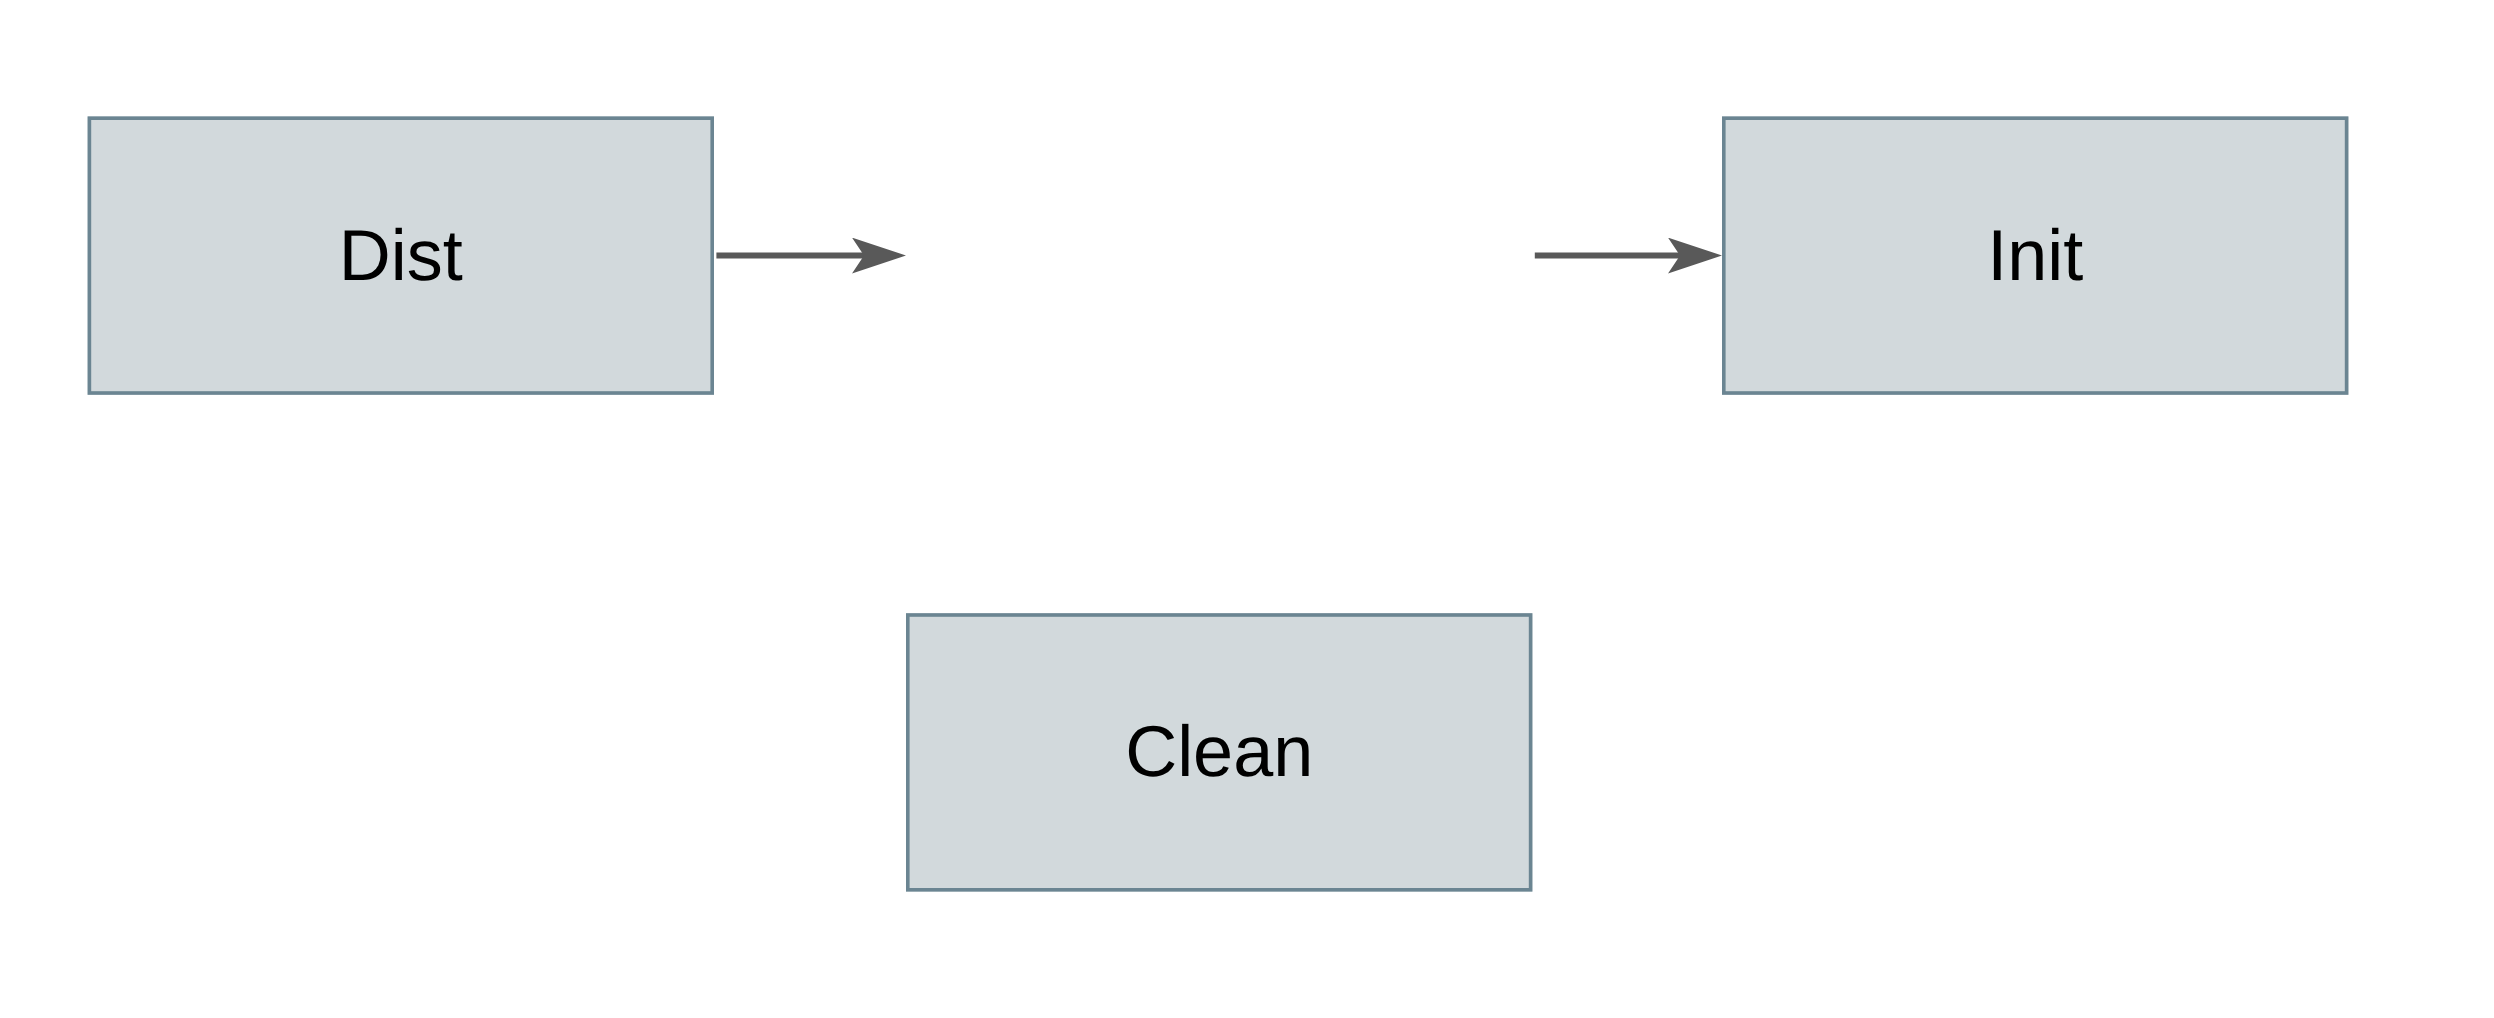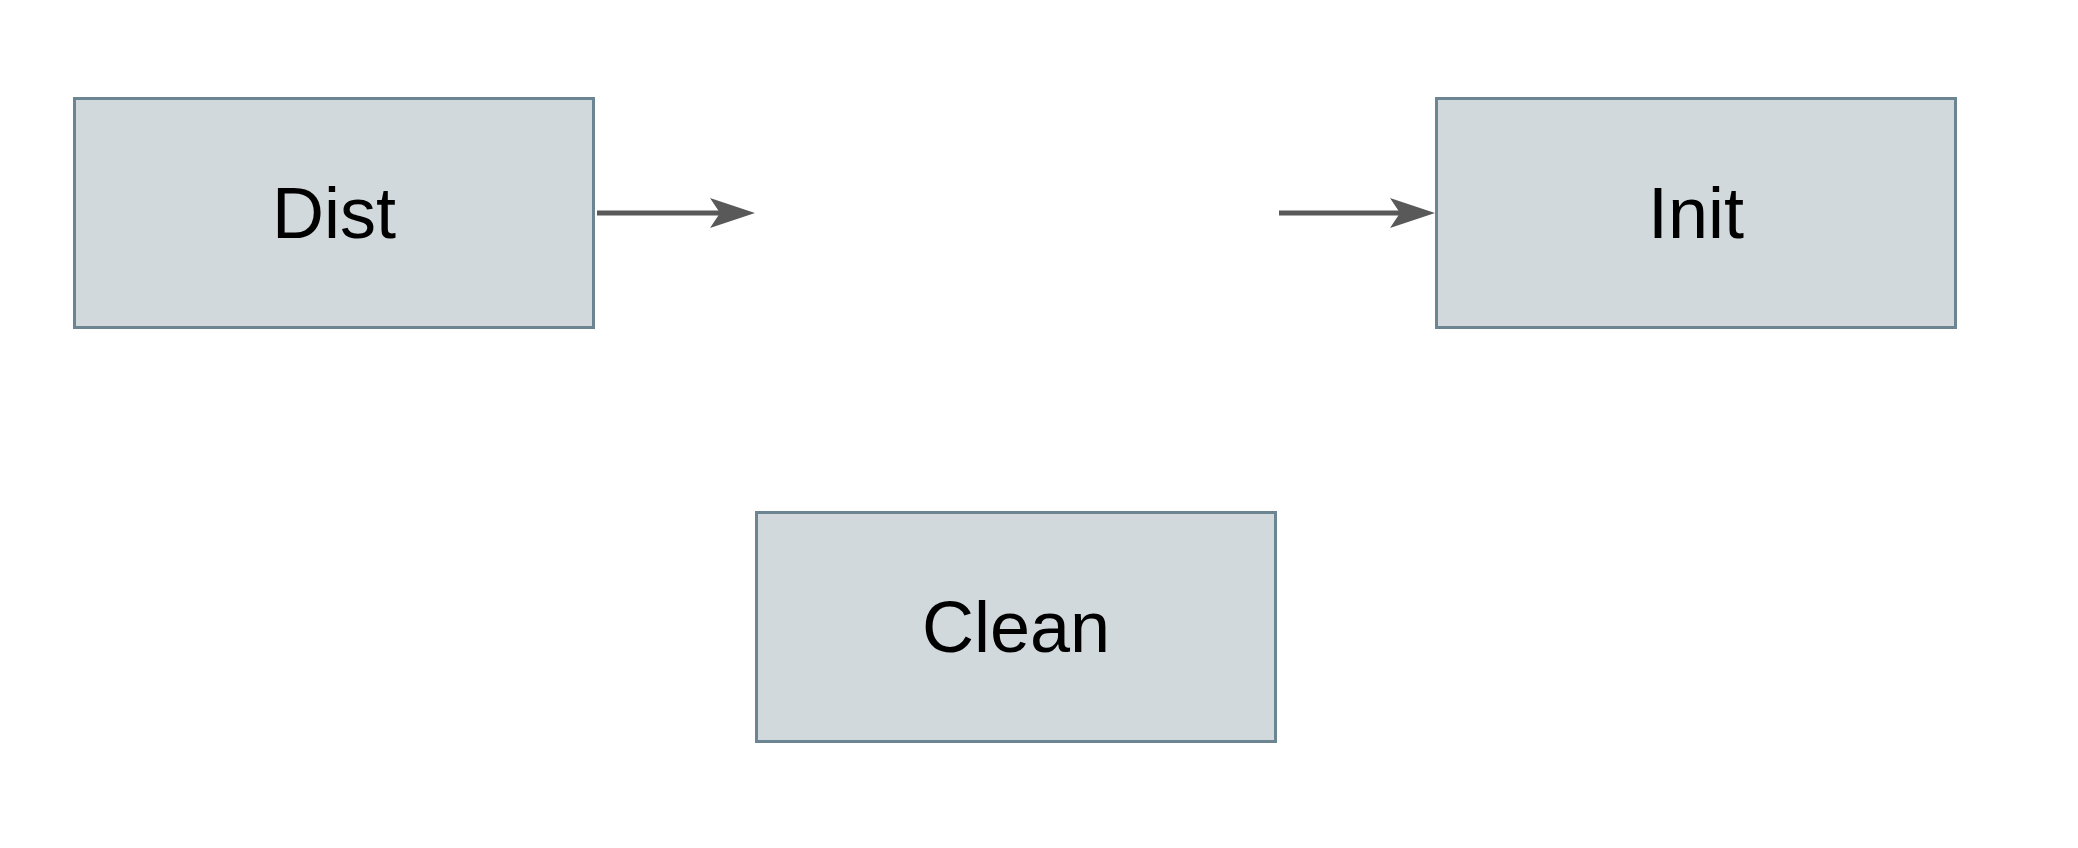--- a/index.html
+++ b/index.html
@@ -47,21 +47,21 @@
     width: 522px;
     height: 232px;
     background: var(--node-fill);
     border: 3px solid var(--node-border);
     display: flex;
     align-items: center;
     justify-content: center;
   }
   .node-label {
     color: var(--text);
-    font-size: 72px;
+    font-size: 60px;
     line-height: 1;
     white-space: nowrap;
     text-align: right;
   }
   .node-dist    { left: 73px;   top: 97px;  }
   .node-compile { left: 755px;  top: 97px;  }
   .node-init    { left: 1435px; top: 97px;  }
   .node-clean   { left: 755px;  top: 511px; }
 </style>
 </head>

